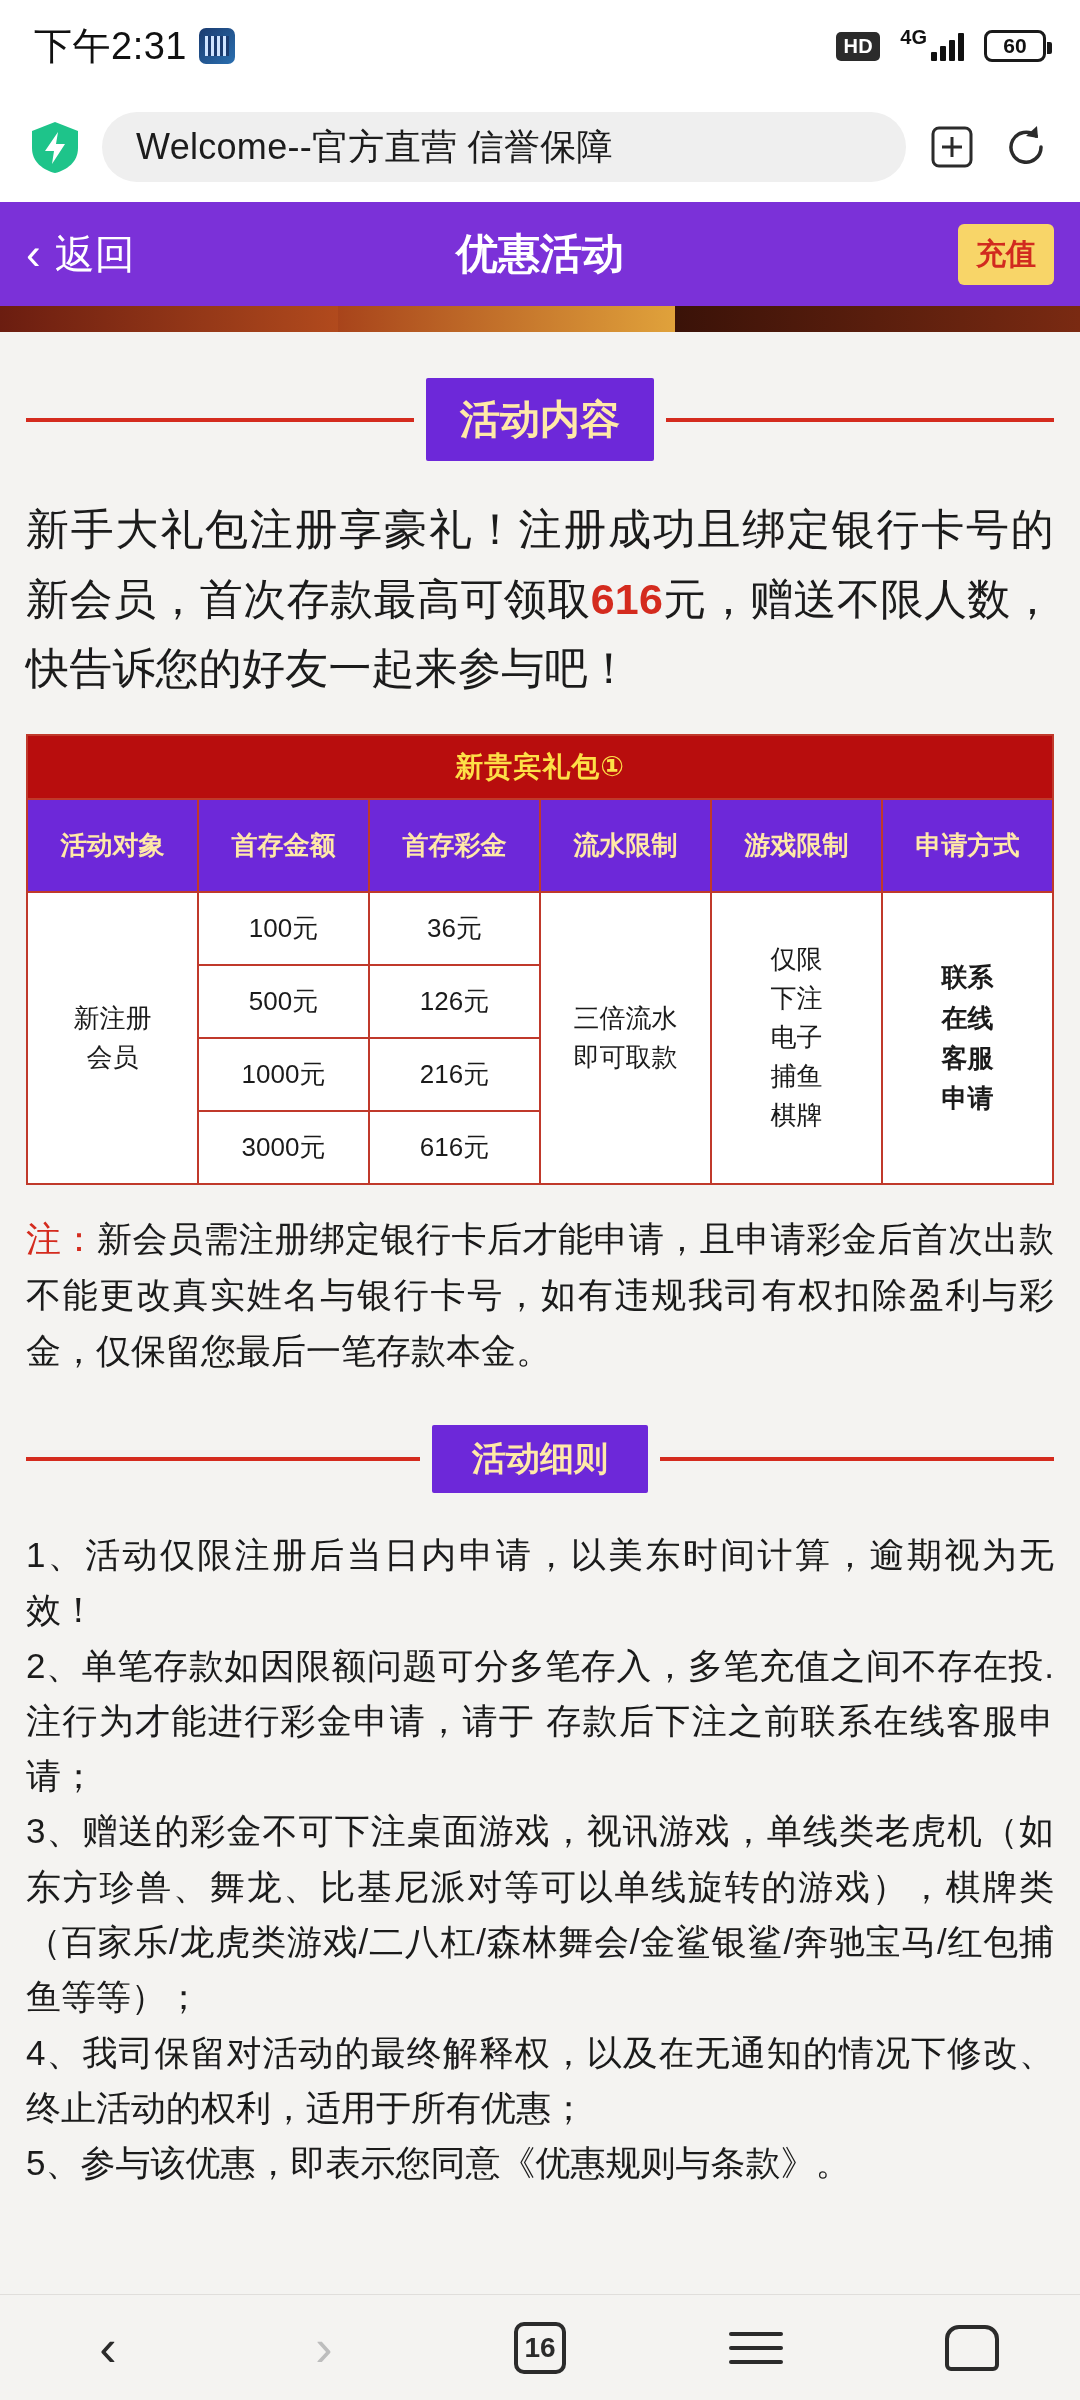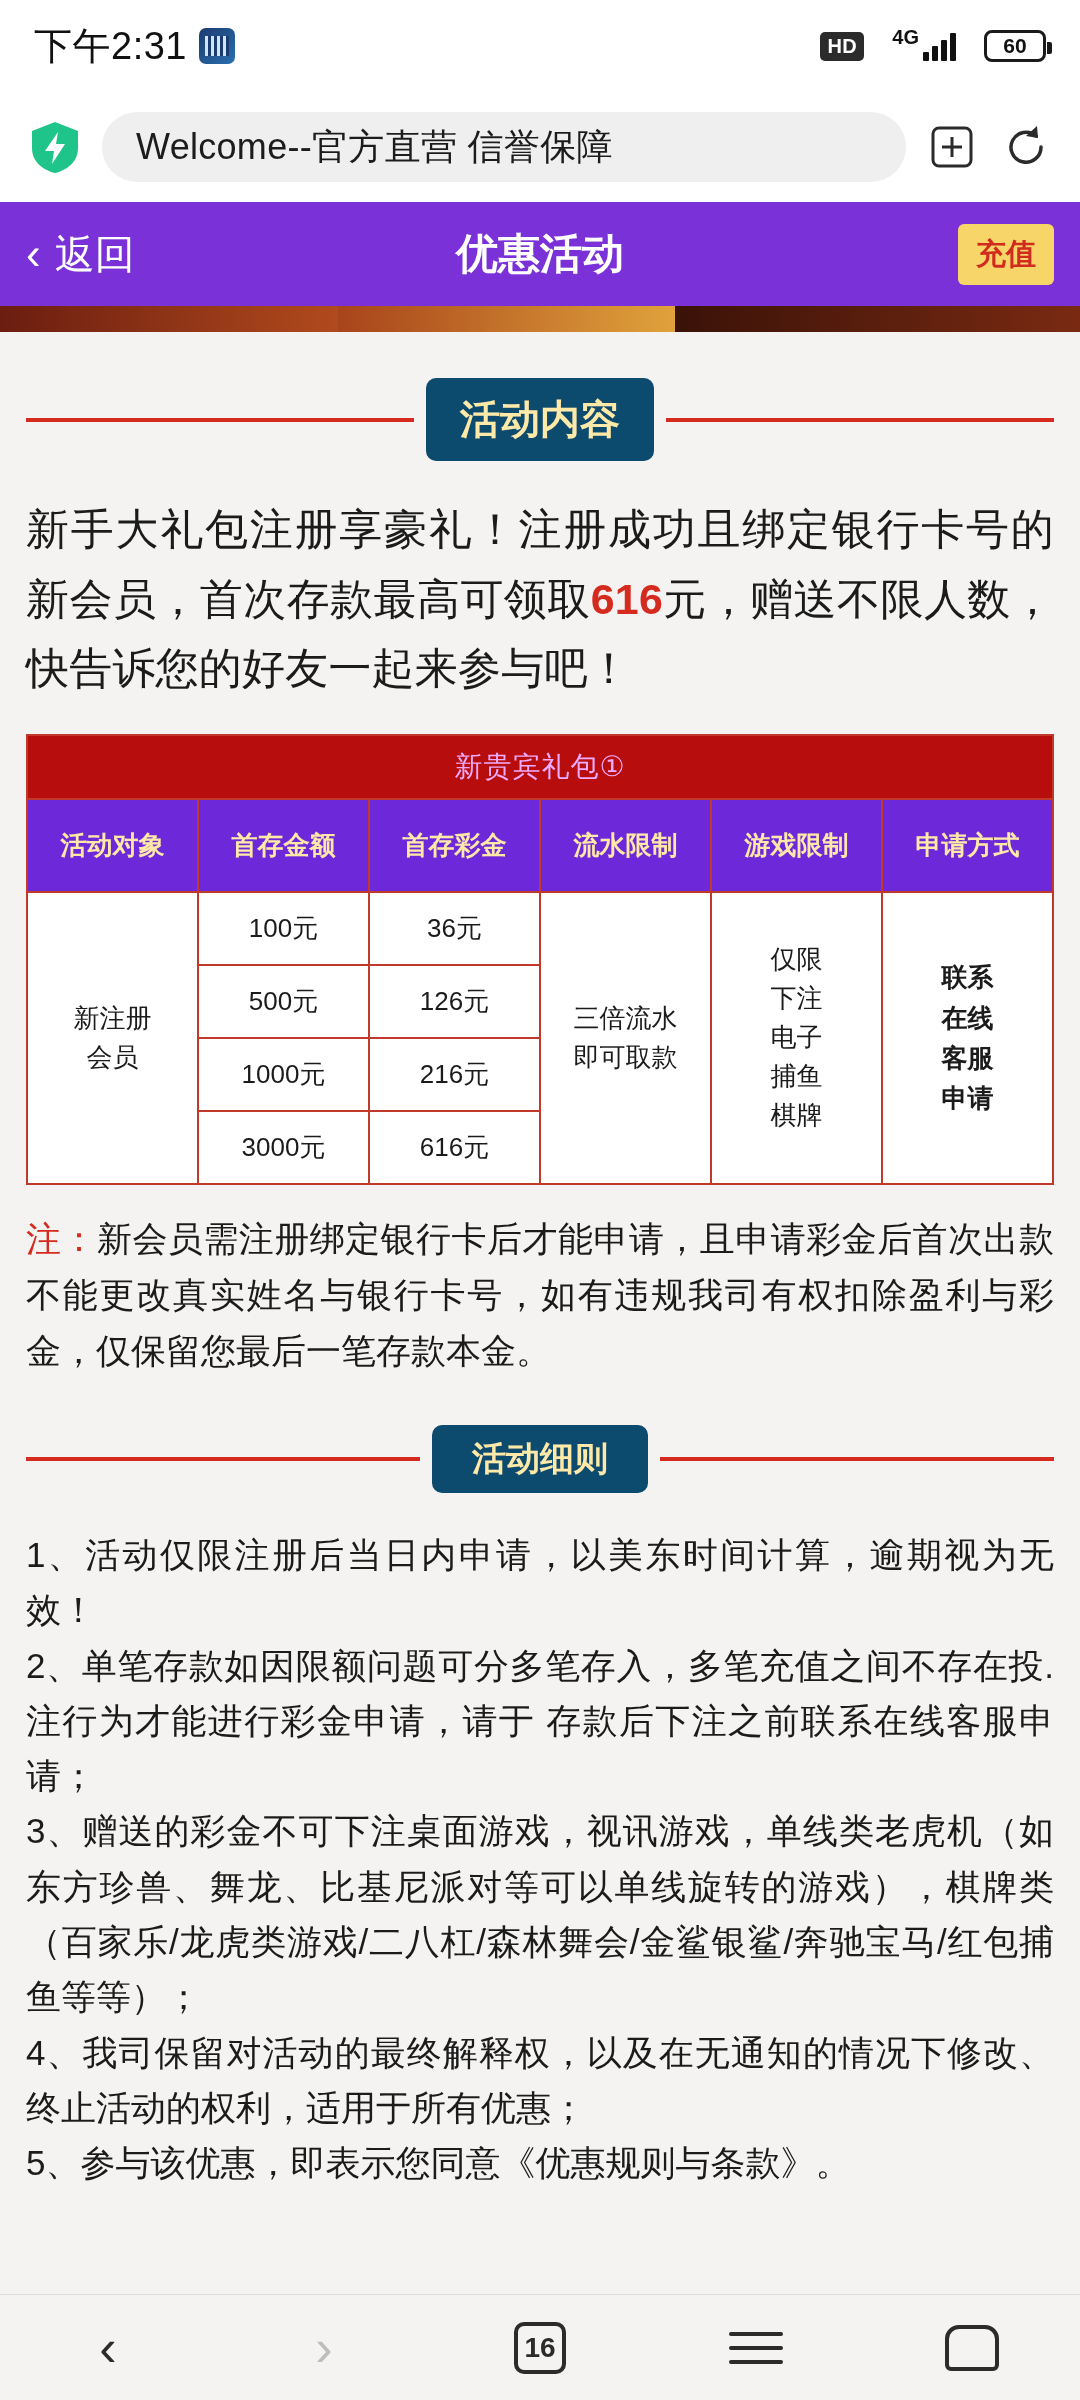--- a/index.html
+++ b/index.html
@@ -20,21 +20,21 @@
   .status-time { font-size: 38px; color: #111; letter-spacing: 0.5px; }
   .status-appicon {
     width: 36px; height: 36px; border-radius: 7px;
     background: linear-gradient(135deg,#1b3b6f,#2a6fb0);
     position: relative; overflow: hidden;
   }
   .status-appicon:after {
     content:""; position:absolute; left:6px; top:8px; width:24px; height:20px;
     background: repeating-linear-gradient(90deg,#cfe4ff 0 3px,#1b3b6f 3px 6px);
   }
-  .status-right { display: flex; align-items: center; gap: 28px; }
+  .status-right { display: flex; align-items: center; gap: 20px; }
   .hd-badge {
     font-size: 20px; color: #fff; background: #2b2b2b; border-radius: 5px;
     padding: 3px 7px; font-weight: bold; letter-spacing: 0.5px;
   }
   .net-wrap { display: flex; align-items: flex-end; gap: 4px; }
   .net-label { font-size: 20px; color: #111; font-weight: bold; position: relative; top: -12px; }
   .bars { display: flex; align-items: flex-end; gap: 3px; height: 30px; }
   .bars i { display:block; width: 6px; background:#111; border-radius:1px; }
   .bars i:nth-child(1){height:9px;} .bars i:nth-child(2){height:15px;}
   .bars i:nth-child(3){height:21px;} .bars i:nth-child(4){height:28px;}
@@ -93,39 +93,39 @@
   .content {
     flex: 1; background:#f4f3f1; padding: 0 26px 12px; overflow: hidden;
     position: relative;
   }
   .section-head {
     display:flex; align-items:center; justify-content:center; gap: 0;
     margin: 46px 0 34px;
   }
   .sh-line { flex:1; height:4px; background:#d42b1e; }
   .sh-pill {
-    background:#0c4a6e; color:#ffe9a8; font-size: 40px; font-weight:bold;
-    padding: 14px 34px; border-radius: 10px; margin: 0 12px; white-space: nowrap;
+    background:#6d28d9; color:#ffe9a8; font-size: 40px; font-weight:bold;
+    padding: 14px 34px; border-radius: 2px; margin: 0 12px; white-space: nowrap;
   }
   .sh-pill.small { font-size: 34px; padding: 11px 40px; }
 
   .para {
     font-size: 43px; line-height: 1.62; color:#1b1b1b; text-align: justify;
     letter-spacing: 0.2px;
   }
   .para .hot { color:#d42b1e; font-weight:bold; }
 
   
   table.promo {
     width: 100%; border-collapse: collapse; margin-top: 30px;
     table-layout: fixed; background:#fff;
   }
   table.promo td, table.promo th { border: 2px solid #c0392b; }
   .tbl-title {
-    background:#b80d0d; color:#f0abfc; font-size: 28px; font-weight: normal;
+    background:#b80d0d; color:#fde047; font-size: 28px; font-weight: bold;
     text-align:center; padding: 12px 12px; letter-spacing: 1px;
   }
   .tbl-head td {
     background:#6d28d9; color:#ffe9a8; font-size: 26px; font-weight:bold;
     text-align:center; padding: 28px 2px;
   }
   .tbl-body td {
     font-size: 26px; color:#1b1b1b; text-align:center; padding: 18px 4px;
     background:#fff;
   }

